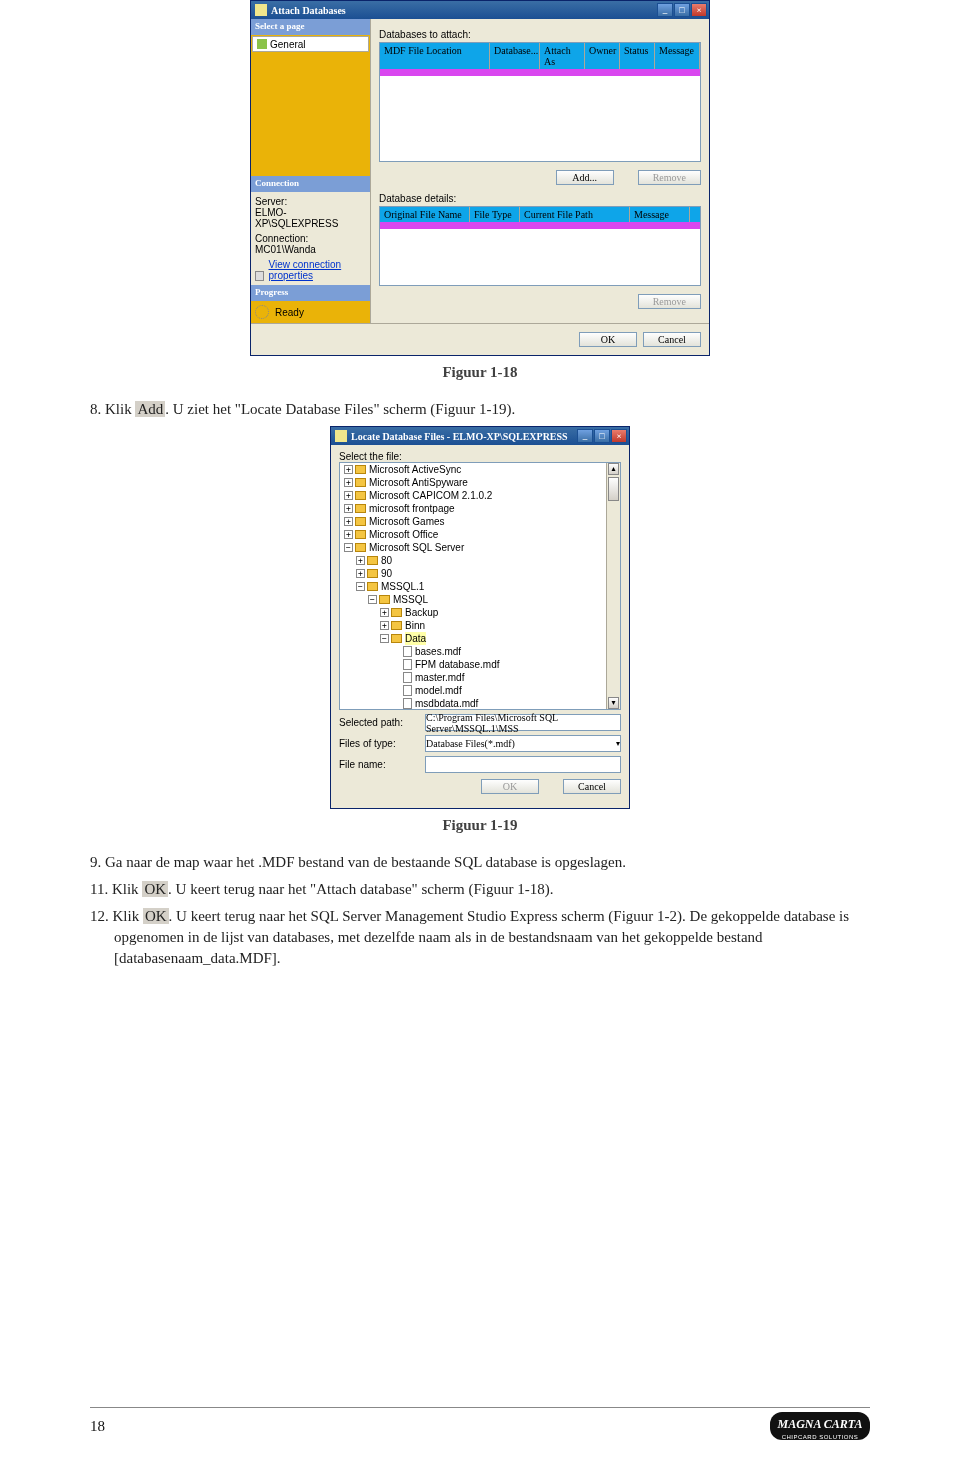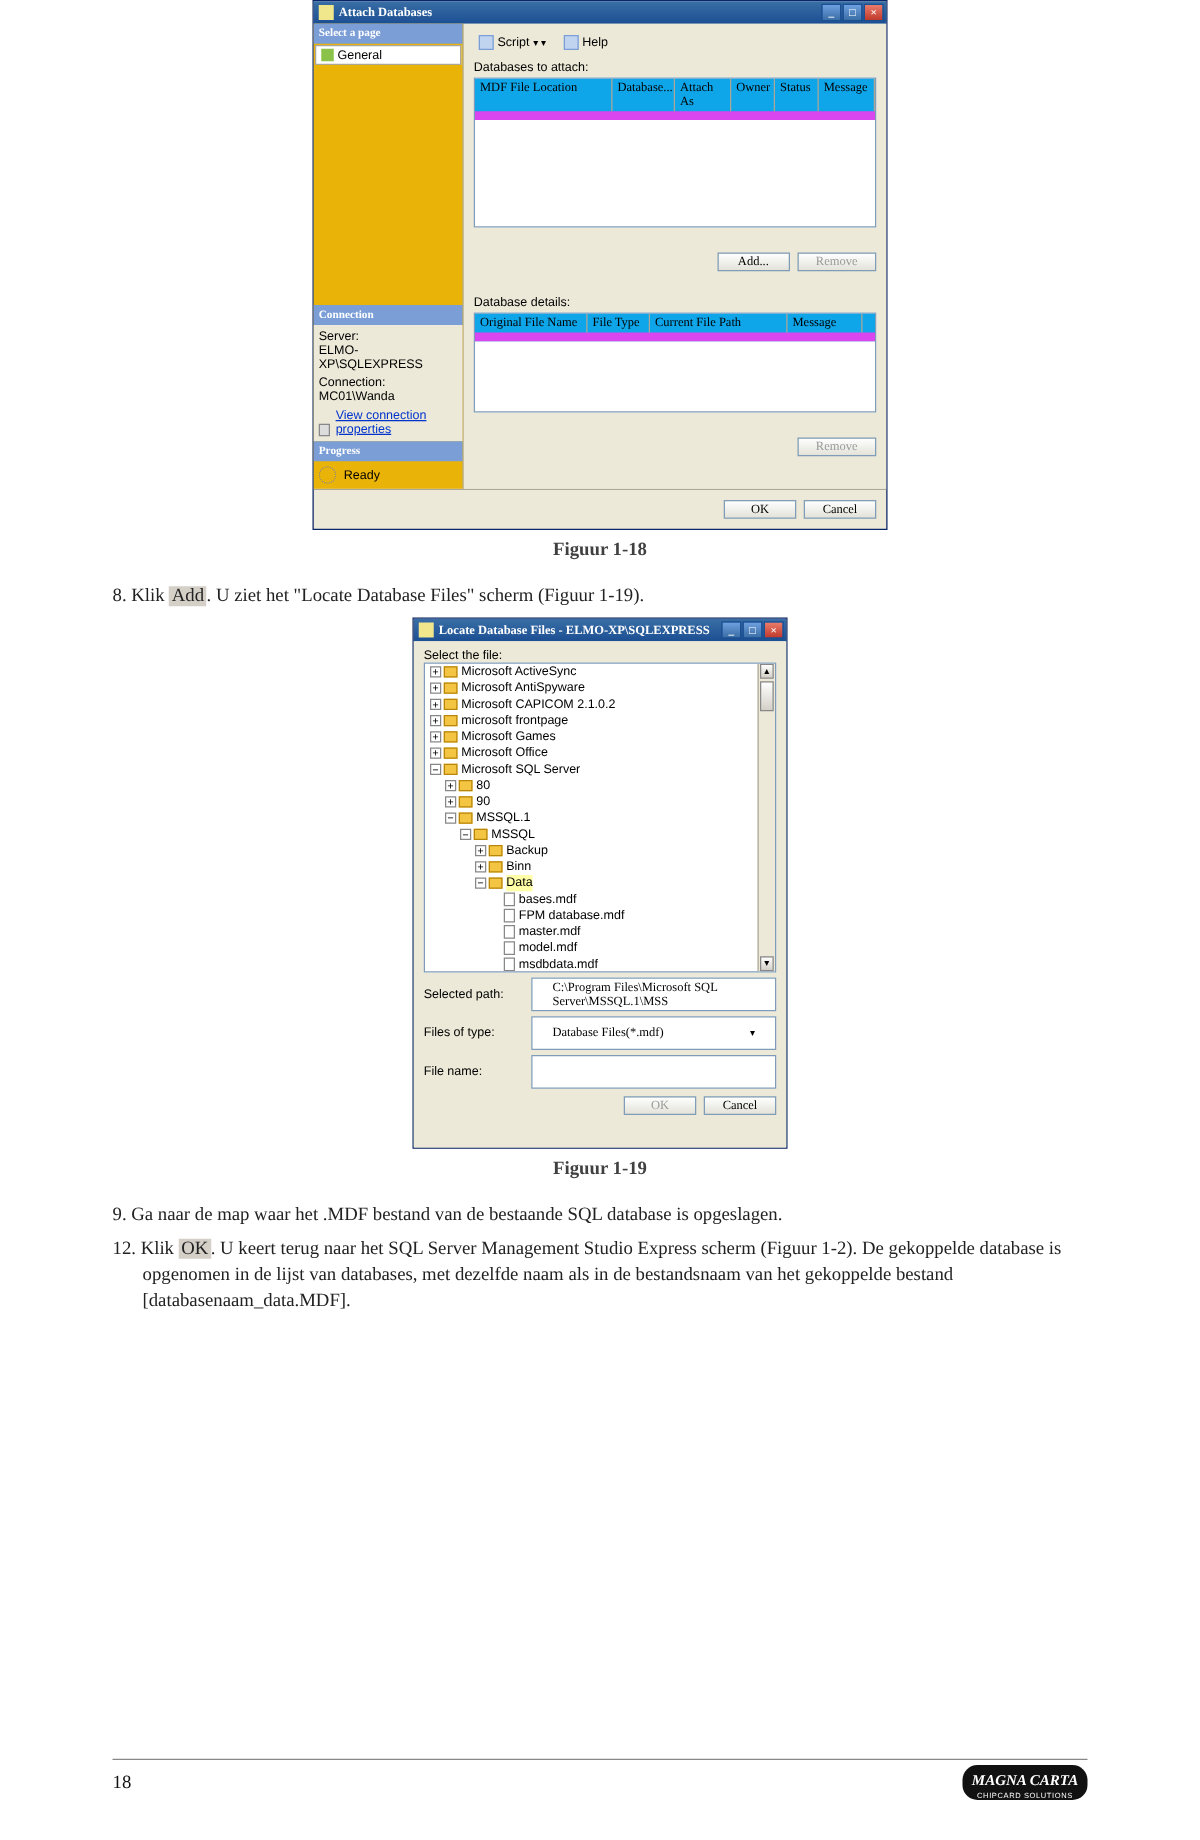--- a/index.html
+++ b/index.html
@@ -66,21 +66,21 @@
   .toolbarrow { display:flex; align-items:center; gap:6px; margin-bottom:6px; padding:2px 0;}
   .tbbtn { display:flex; align-items:center; gap:3px; padding:1px 4px; }
   .tbbtn .tbicon { width:12px;height:12px;background:#c0d4f0;border:1px solid #7b9ed6; }
   .tb-drop { font-size:8px; }
   .grpcap { margin:4px 0 2px; }
   .grid {
     background:#fff; border:1px solid #7f9db9; height:120px;
   }
   .grid-hdr { display:flex; background:#0ea5e9; border-bottom:7px solid #d946ef; }
   .grid-hdr .gh { border-right:1px solid #aca899; padding:2px 4px; font:10px Tahoma; }
-  .btnrow { display:flex; justify-content:flex-end; gap:6px; margin:20px 0; }
+  .btnrow { display:flex; justify-content:flex-end; gap:24px; margin:8px 0; }
   .xpbtn {
     border:1px solid #7f9db9; background:linear-gradient(#fefefe,#e3e3da);
     padding:1px 14px; font:10px Tahoma; min-width:58px; text-align:center;
   }
   .xpbtn.disabled { color:#9a9a9a; }
   .footerrow { display:flex; justify-content:flex-end; gap:6px; padding:8px; border-top:1px solid #aca899;}
   
   .dlg2 { width: 300px; margin-bottom:8px;}
   .dlg2-body { padding:6px 8px; background:#ece9d8; }
   .tree {
@@ -97,21 +97,21 @@
   .fileicon { width:9px;height:11px;background:#fff;border:1px solid #888;margin-right:3px; }
   .tree .sel { background:#ffffa8; }
   .tree-scroll { position:absolute; right:0; top:0; bottom:0; width:14px; background:#ece9d8; border-left:1px solid #aca899;}
   .tree-scroll .thumb { position:absolute; left:1px; right:1px; top:14px; height:24px; background:linear-gradient(#fefefe,#d4d0c8); border:1px solid #888;}
   .tree-scroll .arr { position:absolute; left:1px; right:1px; height:12px; background:linear-gradient(#fefefe,#d4d0c8); border:1px solid #888; font:8px/10px Tahoma; text-align:center;}
   .tree-scroll .arr.up { top:0; }
   .tree-scroll .arr.dn { bottom:0; }
   .formrow { display:flex; align-items:center; gap:6px; margin-top:4px; }
   .formrow .flabel { width:80px; }
   .formrow .finput {
-    flex:1; border:1px solid #7f9db9; background:#fff; height:27px; padding:0 16px; display:flex; align-items:center; font:10px Tahoma;
+    flex:1; border:1px solid #7f9db9; background:#fff; height:17px; padding:0 0; display:flex; align-items:center; font:10px Tahoma;
     justify-content:space-between;
   }
   .finput .dd { font-size:8px; }
   
   .caption {
     text-align:center; font: bold 15px "Trebuchet MS"; color:#404040; margin: 4px 0 18px;
   }
   .para {
     font: 15px/1.4 "Trebuchet MS"; color:#222;
   }
@@ -163,31 +163,20 @@
           <span>View connection properties</span>
         </div>
       </div>
       <div class="side-hdr">Progress</div>
       <div class="side-prog">
         <span class="prog-icon"></span>
         <span>Ready</span>
       </div>
     </div>
     <div class="mainpanel">
-      <div class="toolbarrow">
-        <div class="tbbtn">
-          <span class="tbicon"></span>
-          <span>Script</span>
-          <span class="tb-drop"> ▾ ▾</span>
-        </div>
-        <div class="tbbtn">
-          <span class="tbicon"></span>
-          <span>Help</span>
-        </div>
-      </div>
       <div class="grpcap">Databases to attach:</div>
       <div class="grid">
         <div class="grid-hdr" id="g1hdr">
             <div class="gh" style="width: 110px;">MDF File Location</div>
             <div class="gh" style="width: 50px;">Database...</div>
             <div class="gh" style="width: 45px;">Attach As</div>
             <div class="gh" style="width: 35px;">Owner</div>
             <div class="gh" style="width: 35px;">Status</div>
             <div class="gh" style="width: 45px;">Message</div>
           </div>
@@ -410,20 +399,23 @@
       <div class="xpbtn">Cancel</div>
     </div>
   </div>
 </div>
 
 <div class="caption">Figuur 1-19</div>
 
 <ol class="ol para">
   <li>9. Ga naar de map waar het .MDF bestand van de bestaande SQL database is opgeslagen.</li>
   <li>
+    <span>11. Klik </span><span class="hl">OK</span><span>. U keert terug naar het "Attach database" scherm (Figuur 1-18).</span>
+  </li>
+  <li>
     <span>12. Klik </span><span class="hl">OK</span><span>. U keert terug naar het SQL Server Management Studio Express scherm (Figuur 1-2). De gekoppelde database is opgenomen in de lijst van databases, met dezelfde naam als in de bestandsnaam van het gekoppelde bestand [databasenaam_data.MDF].</span>
   </li>
 </ol>
 
 <div class="footerline"></div>
 <div class="footerbar">
   <span>18</span>
   <div class="logo">
     <span>MAGNA CARTA</span>
     <span class="sub">CHIPCARD SOLUTIONS</span>

